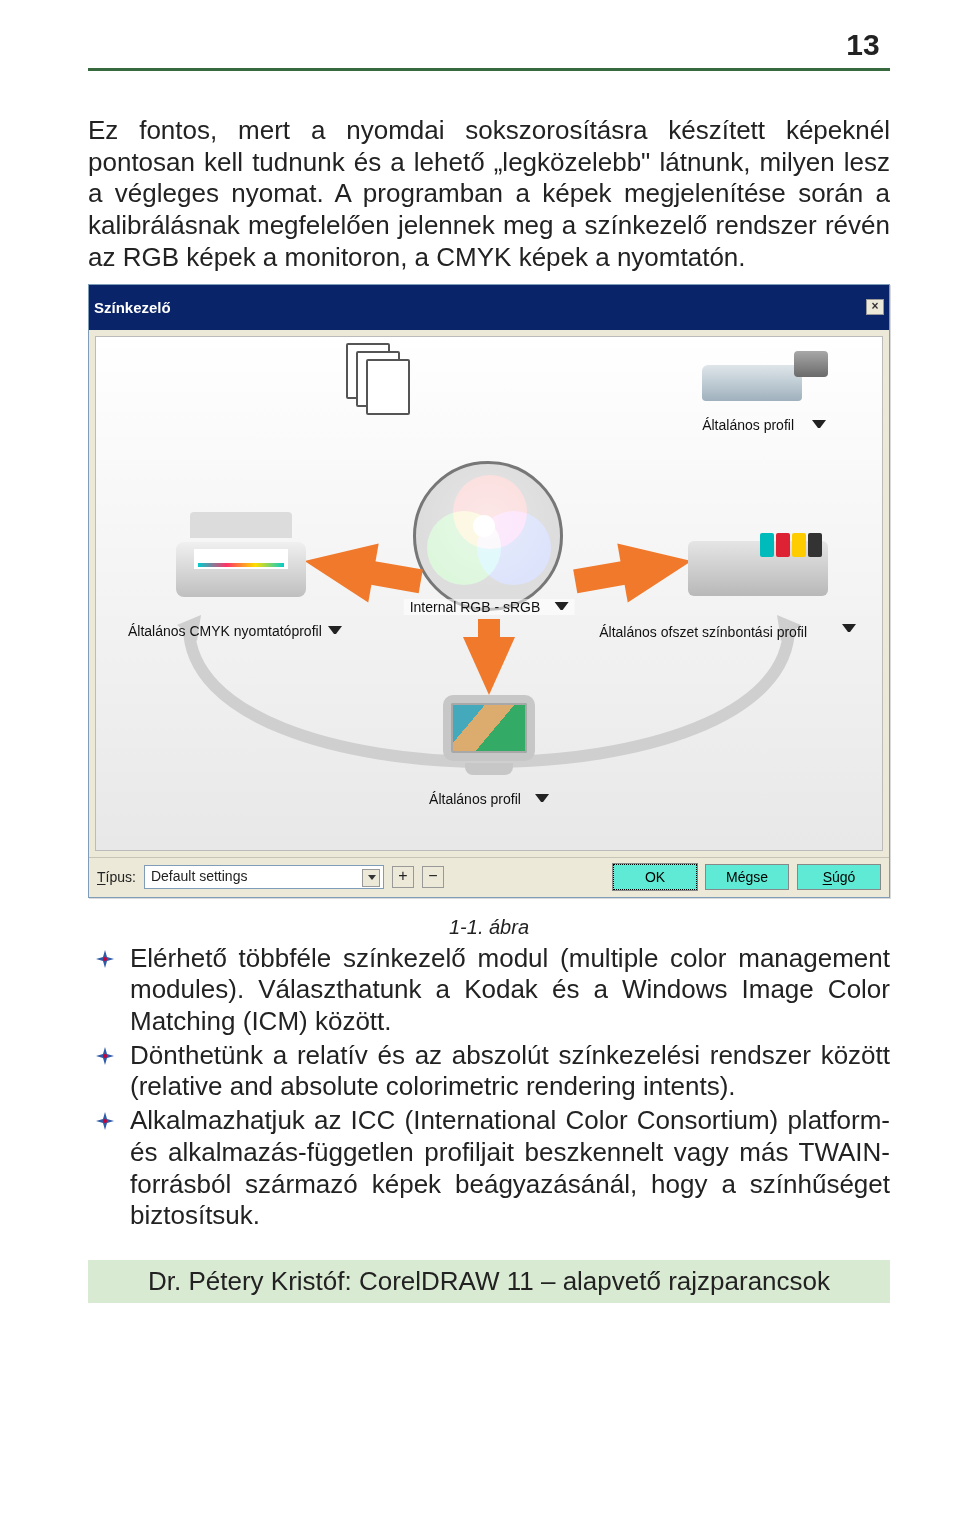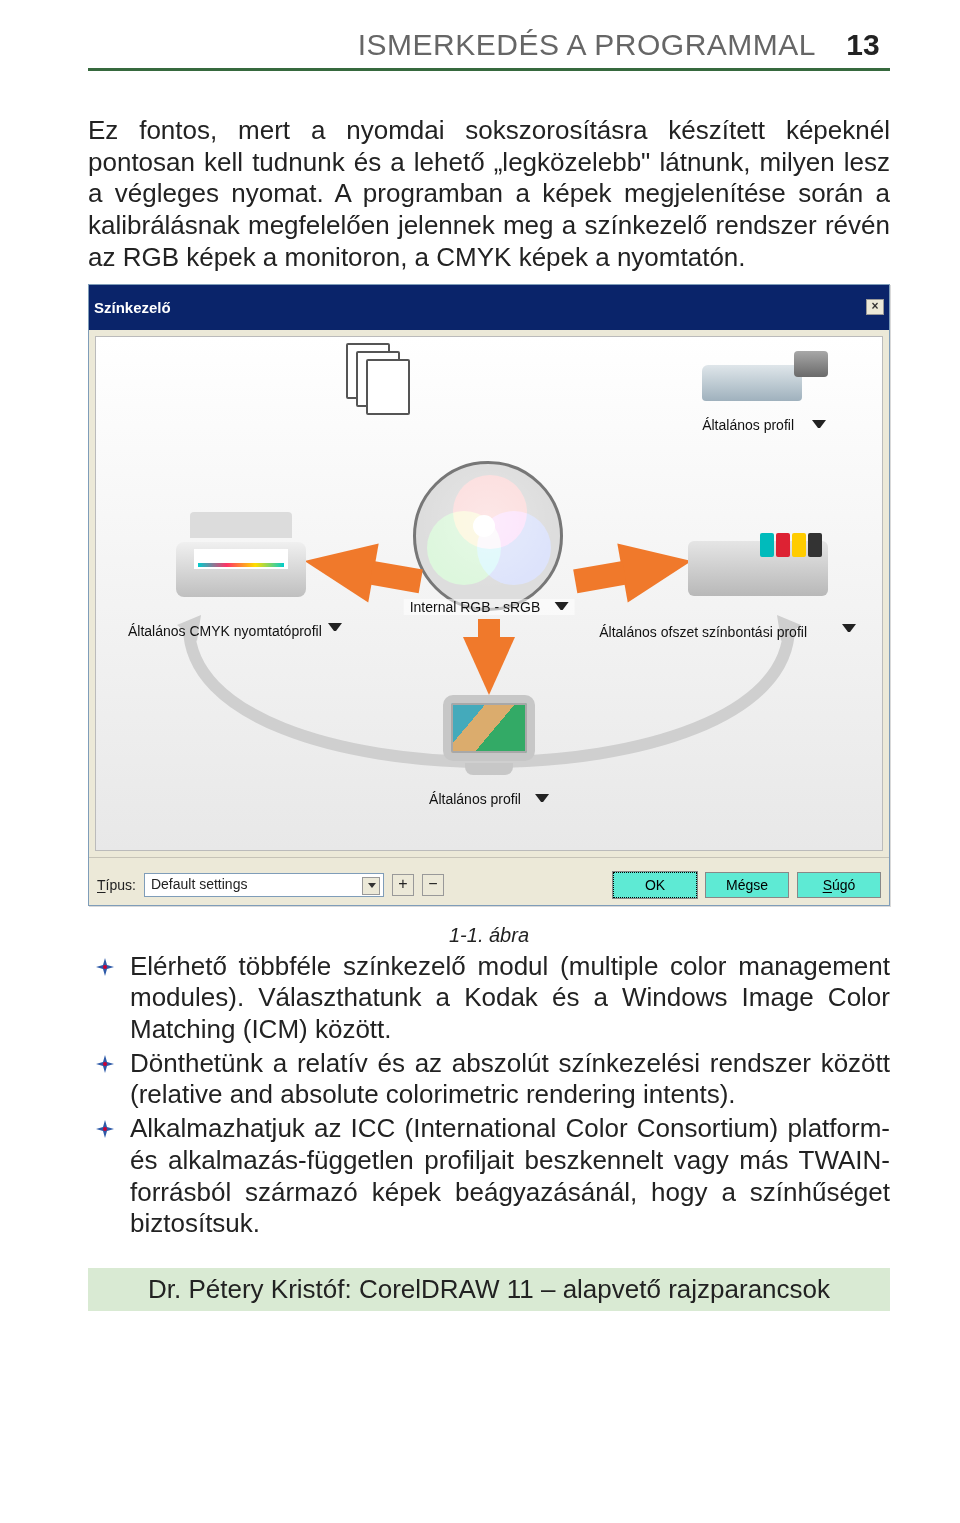--- a/index.html
+++ b/index.html
@@ -47,39 +47,39 @@
   .arrow-d { left: 50%; top: 300px; transform: translateX(-50%); border-left: 26px solid transparent; border-right: 26px solid transparent; border-top: 58px solid #f0792b; }
   .arrow-d::before { content:''; position:absolute; left:-11px; top:-76px; width:22px; height:30px; background:#f0792b; }
 
   .swirl { position:absolute; left:50%; top:170px; transform:translateX(-50%); width:640px; height:320px; pointer-events:none; }
 
   .printer { position: absolute; left: 80px; top: 175px; width: 130px; height: 85px; }
   .printer .body { position: absolute; bottom: 0; width: 130px; height: 55px; background: linear-gradient(#f0f0f0,#bfbfbf); border-radius: 8px; }
   .printer .top { position: absolute; top: 0; left: 14px; width: 102px; height: 26px; background: #dcdcdc; border-radius: 4px 4px 0 0; }
   .printer .paper { position: absolute; bottom: 28px; left: 18px; width: 94px; height: 20px; background: #fff; }
   .printer .stripe { position:absolute; bottom:30px; left:22px; width:86px; height:4px; background: linear-gradient(90deg,#0cc,#f36,#fd0,#0cc); }
-  .label-printer { position: absolute; left: 32px; top: 286px; display: flex; align-items: flex-start; gap: 6px; }
+  .label-printer { position: absolute; left: 32px; top: 286px; display: flex; align-items: center; gap: 6px; }
 
   .press { position: absolute; right: 54px; top: 184px; width: 140px; height: 75px; }
   .press .base { width: 100%; height: 55px; background: linear-gradient(#e5e5e5,#b8b8b8); border-radius: 6px; position: absolute; bottom: 0; }
   .press .ink { position: absolute; top: 12px; right: 6px; display: flex; gap: 2px; }
   .press .ink span { width: 14px; height: 24px; border-radius: 2px; display: inline-block; }
   .label-press { position: absolute; right: 26px; top: 287px; display: flex; align-items: flex-start; gap: 35px; }
 
   .label-center { position: absolute; left: 50%; top: 262px; transform: translateX(-50%); display: flex; align-items: center; gap: 14px; background:rgba(255,255,255,.55); padding:0 6px;}
 
   .monitor { position: absolute; left: 50%; top: 358px; transform: translateX(-50%); width: 108px; height: 90px; }
   .monitor .screen { width: 92px; height: 66px; background: #fff; border: 8px solid #c7c7c7; border-radius: 10px; margin: 0 auto; box-shadow: inset 0 0 0 2px #a8a8a8; background-image: linear-gradient(130deg,#4ab 30%,#dbac6d 30% 55%,#3a6 55%); }
   .monitor .stand { width: 48px; height: 12px; background: #c7c7c7; border-radius: 0 0 8px 8px; margin: 2px auto 0; }
   .label-monitor { position: absolute; left: 50%; top: 454px; transform: translateX(-50%); display: flex; align-items: center; gap: 14px; }
 
   .dd { width: 14px; height: 10px; }
   .dd::before { content:''; display:block; border-left:6px solid transparent; border-right:6px solid transparent; border-top:8px solid #222; }
 
-  .dlg-footer { display:flex; align-items:center; gap:8px; padding:14px 8px 7px; background:#ece9d8; border-top:1px solid #c6c3b7; font-family: Tahoma, sans-serif; font-size:14px; }
+  .dlg-footer { display:flex; align-items:center; gap:8px; padding:6px 8px 7px; background:#ece9d8; border-top:1px solid #c6c3b7; font-family: Tahoma, sans-serif; font-size:14px; }
   .combo { flex:0 0 240px; height:24px; background:#fff; border:1px solid #7f9db9; padding:2px 22px 2px 6px; position:relative; }
   .combo::after { content:''; position:absolute; right:3px; top:3px; width:16px; height:16px; background:#ece9d8; border:1px solid #999; }
   .combo::before { content:''; position:absolute; right:7px; top:9px; border-left:4px solid transparent; border-right:4px solid transparent; border-top:5px solid #333; z-index:2; }
   .sbtn { width:22px; height:22px; border:1px solid #999; background:#ece9d8; text-align:center; line-height:18px; font-size:16px; }
   .dlg-footer .gap { flex:1; }
   .btn { min-width:84px; height:26px; border:1px solid #888; background:#5eead4; font-size:14px; padding:3px 14px; text-align:center; }
   .btn.ok { border:1px dotted #000; outline:1px solid #888; }
   .uline { text-decoration: underline; text-underline-offset: 2px; }
 
   .caption { text-align: center; font-style: italic; font-size: 20px; margin: 2px 0 4px 0; }
@@ -89,21 +89,20 @@
   ul.starlist li { position: relative; padding-left: 42px; font-size: 26px; line-height: 1.22; text-align: justify; margin-bottom: 2px; }
   .star-icon { position: absolute; left: 8px; top: 7px; }
 
   .footer-hl { margin-top: 28px; background: #d9ead3; padding: 6px 10px; text-align: center; font-size: 26px; }
 </style>
 </head>
 <body>
 
 <div class="page">
   <div class="header">
-    <div class="header-title">ISMERKEDÉS A PROGRAMMAL</div>
     <div class="header-num">13</div>
   </div>
   <div class="hr"></div>
 
   <p class="para">Ez fontos, mert a nyomdai sokszorosításra készített képeknél pontosan kell tudnunk és a lehető „legközelebb" látnunk, milyen lesz a végleges nyomat. A programban a képek megjelenítése során a kalibrálásnak megfelelően jelennek meg a színkezelő rendszer révén az RGB képek a monitoron, a CMYK képek a nyomtatón.</p>
 
   <div class="dlg">
     <div class="dlg-title">
       <span>Színkezelő</span>
       <span class="dlg-close">×</span>

